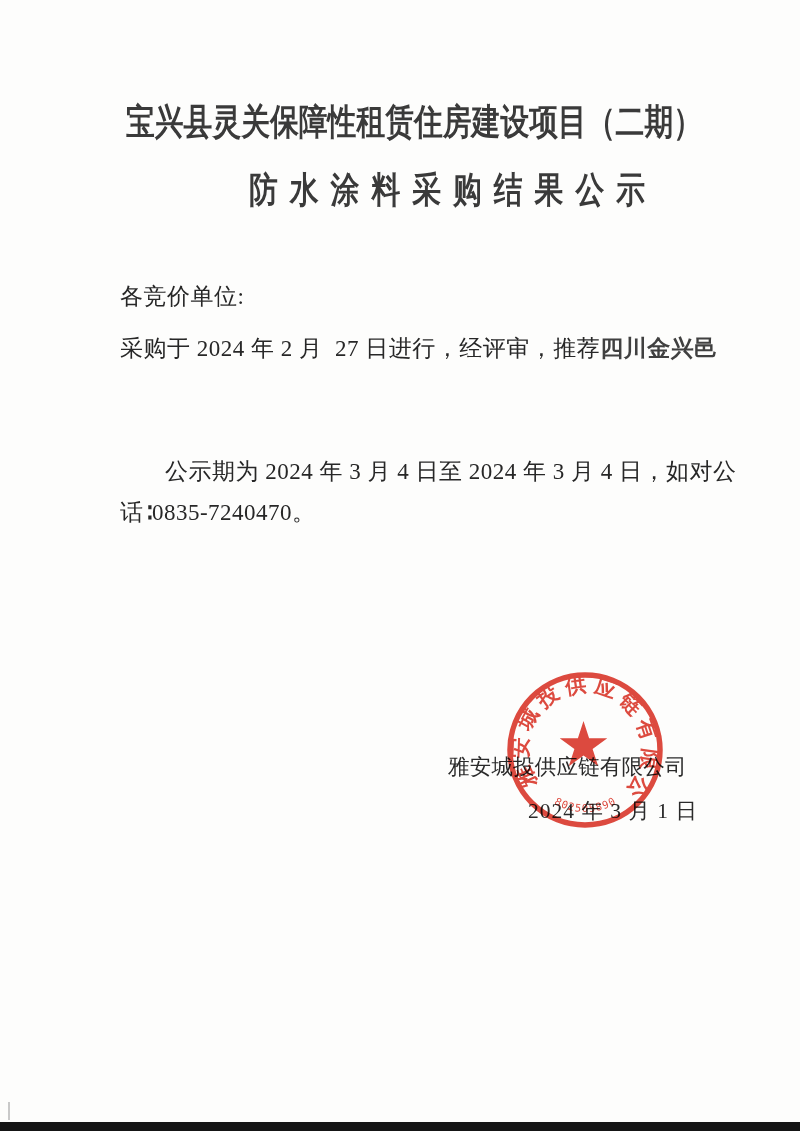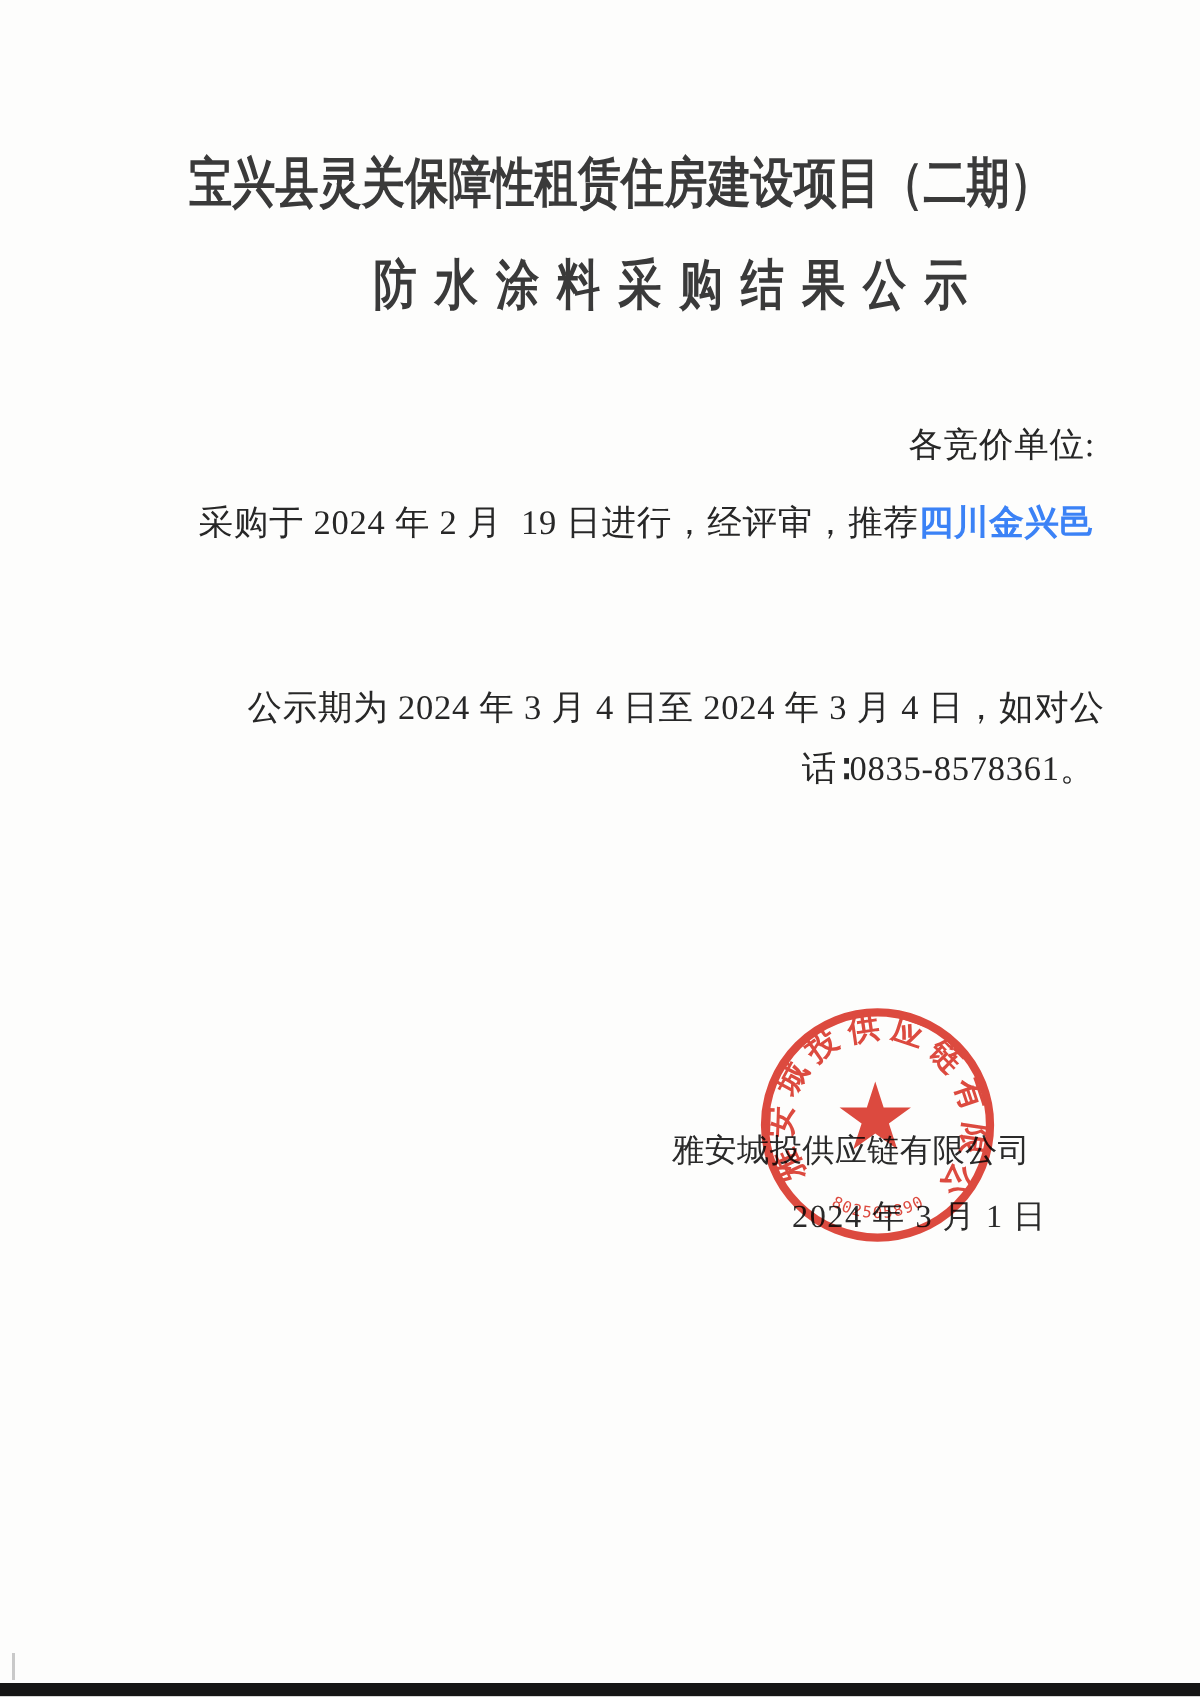--- a/index.html
+++ b/index.html
@@ -38,27 +38,26 @@
     width: 610px;
     font-size: 23px;
     letter-spacing: 0.5px;
     color: #272727;
   }
   .body-text .line {
     display: block;
     height: 41px;
     line-height: 41px;
     white-space: pre;
-    text-align: right;
   }
   .salutation { top: 276px; }
   .para-1 { top: 328px; }
   .para-2 { top: 451px; }
   .indent { padding-left: 45px; }
-  .bold-seg { font-weight: 700; color: #3b82f6; }
+  .bold-seg { font-weight: 700; color: #404040; }
   .sig-company {
     position: absolute;
     left: 448px;
     top: 752px;
     font-size: 21.5px;
     letter-spacing: 0.2px;
     white-space: pre;
     color: #2a2a2a;
   }
   .sig-date {
@@ -115,26 +114,26 @@
   </div>
   <div class="doc-title title-2">
     <span class="squeeze">防水涂料采购结果公示</span>
   </div>
 
   <div class="body-text salutation">
     <span class="line">各竞价单位:</span>
   </div>
 
   <div class="body-text para-1">
-    <span class="line"><span>采购于 2024 年 2 月  19 日进行，经评审，推荐</span><span class="bold-seg">四川金兴邑</span></span>
+    <span class="line"><span>采购于 2024 年 2 月  27 日进行，经评审，推荐</span><span class="bold-seg">四川金兴邑</span></span>
   </div>
 
   <div class="body-text para-2">
     <span class="line indent">公示期为 2024 年 3 月 4 日至 2024 年 3 月 4 日，如对公</span>
-    <span class="line">话∶0835-8578361。</span>
+    <span class="line">话∶0835-7240470。</span>
   </div>
 
   <div class="sig-company">雅安城投供应链有限公司</div>
   <div class="sig-date">2024 年 3 月 1 日</div>
 
   <svg class="seal-svg" viewBox="0 0 220 220" aria-hidden="true">
     <defs>
       <path id="sealTopArc" d="M 62.5 143.3 A 58 58 0 1 1 157.5 143.3" fill="none"></path>
       <path id="sealBottomArc" d="M 77.2 162.6 A 62 62 0 0 0 142.8 162.6" fill="none"></path>
     </defs>

